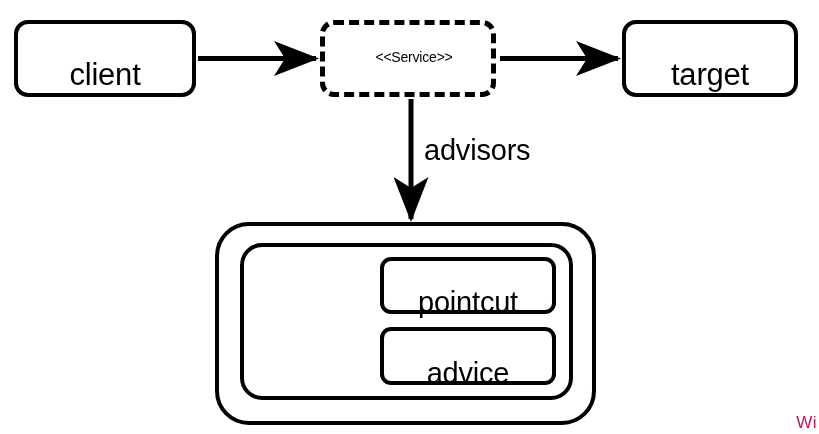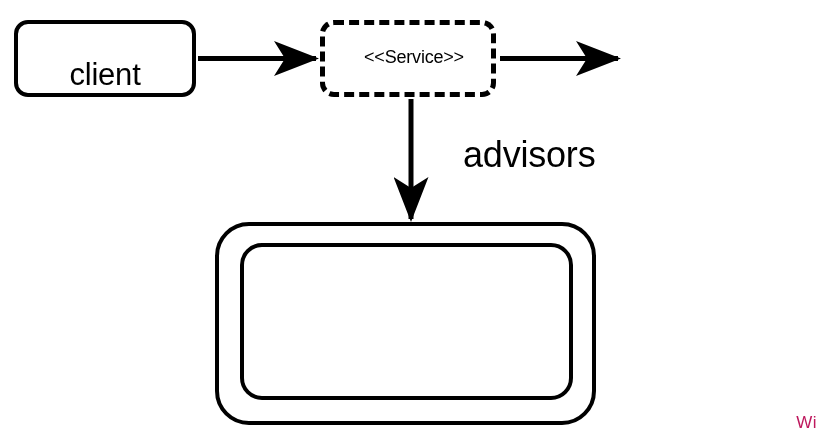--- a/index.html
+++ b/index.html
@@ -37,21 +37,21 @@
   .dashed-box {
     border: 5px dashed #000000;
     border-radius: 14px;
   }
   .big-label {
     font-size: 31px;
     letter-spacing: -0.2px;
     margin-top: 34px;
   }
   .stereotype {
-    font-size: 18px;
+    font-size: 14px;
     letter-spacing: -0.2px;
     margin-bottom: 2px;
     margin-left: 12px;
   }
   
   #client-box { left: 14px; top: 20px; width: 182px; height: 77px; }
   
   #proxy-box  { left: 320px; top: 20px; width: 176px; height: 77px; }
   
   #target-box { left: 622px; top: 20px; width: 176px; height: 77px; }
@@ -92,25 +92,24 @@
   .edge-svg {
     position: absolute;
     left: 0; top: 0;
     width: 819px;
     height: 434px;
     pointer-events: none;
   }
   #advisors-edge-label {
     position: absolute;
     left: 424px; top: 134px;
-    font-size: 36px;
+    font-size: 29px;
     color: #000000;
     letter-spacing: -0.2px;
     white-space: nowrap;
-    margin-left: 39px;
   }
   #watermark {
     position: absolute;
     right: 2px; bottom: 1px;
     font-size: 17px;
     color: #be185d;
     letter-spacing: 0.5px;
     white-space: nowrap;
     overflow: hidden;
   }
@@ -134,23 +133,32 @@
   <div id="advisors-edge-label">advisors</div>
 
   <div id="client-box" class="node solid-box">
     <span class="big-label">client</span>
   </div>
 
   <div id="proxy-box" class="node dashed-box">
     <span class="stereotype">&lt;&lt;Service&gt;&gt;</span>
   </div>
 
+  <div id="target-box" class="node solid-box">
+    <span class="big-label">target</span>
+  </div>
 
   <div id="advisors-collection"></div>
 
   <div id="advisor-box"></div>
 
 
+  <div id="pointcut-box" class="node solid-box">
+    <span class="big-label">pointcut</span>
+  </div>
 
+  <div id="advice-box" class="node solid-box">
+    <span class="big-label">advice</span>
+  </div>
 
   <div id="watermark">Wi</div>
 
 </div>
 
 </body></html>

